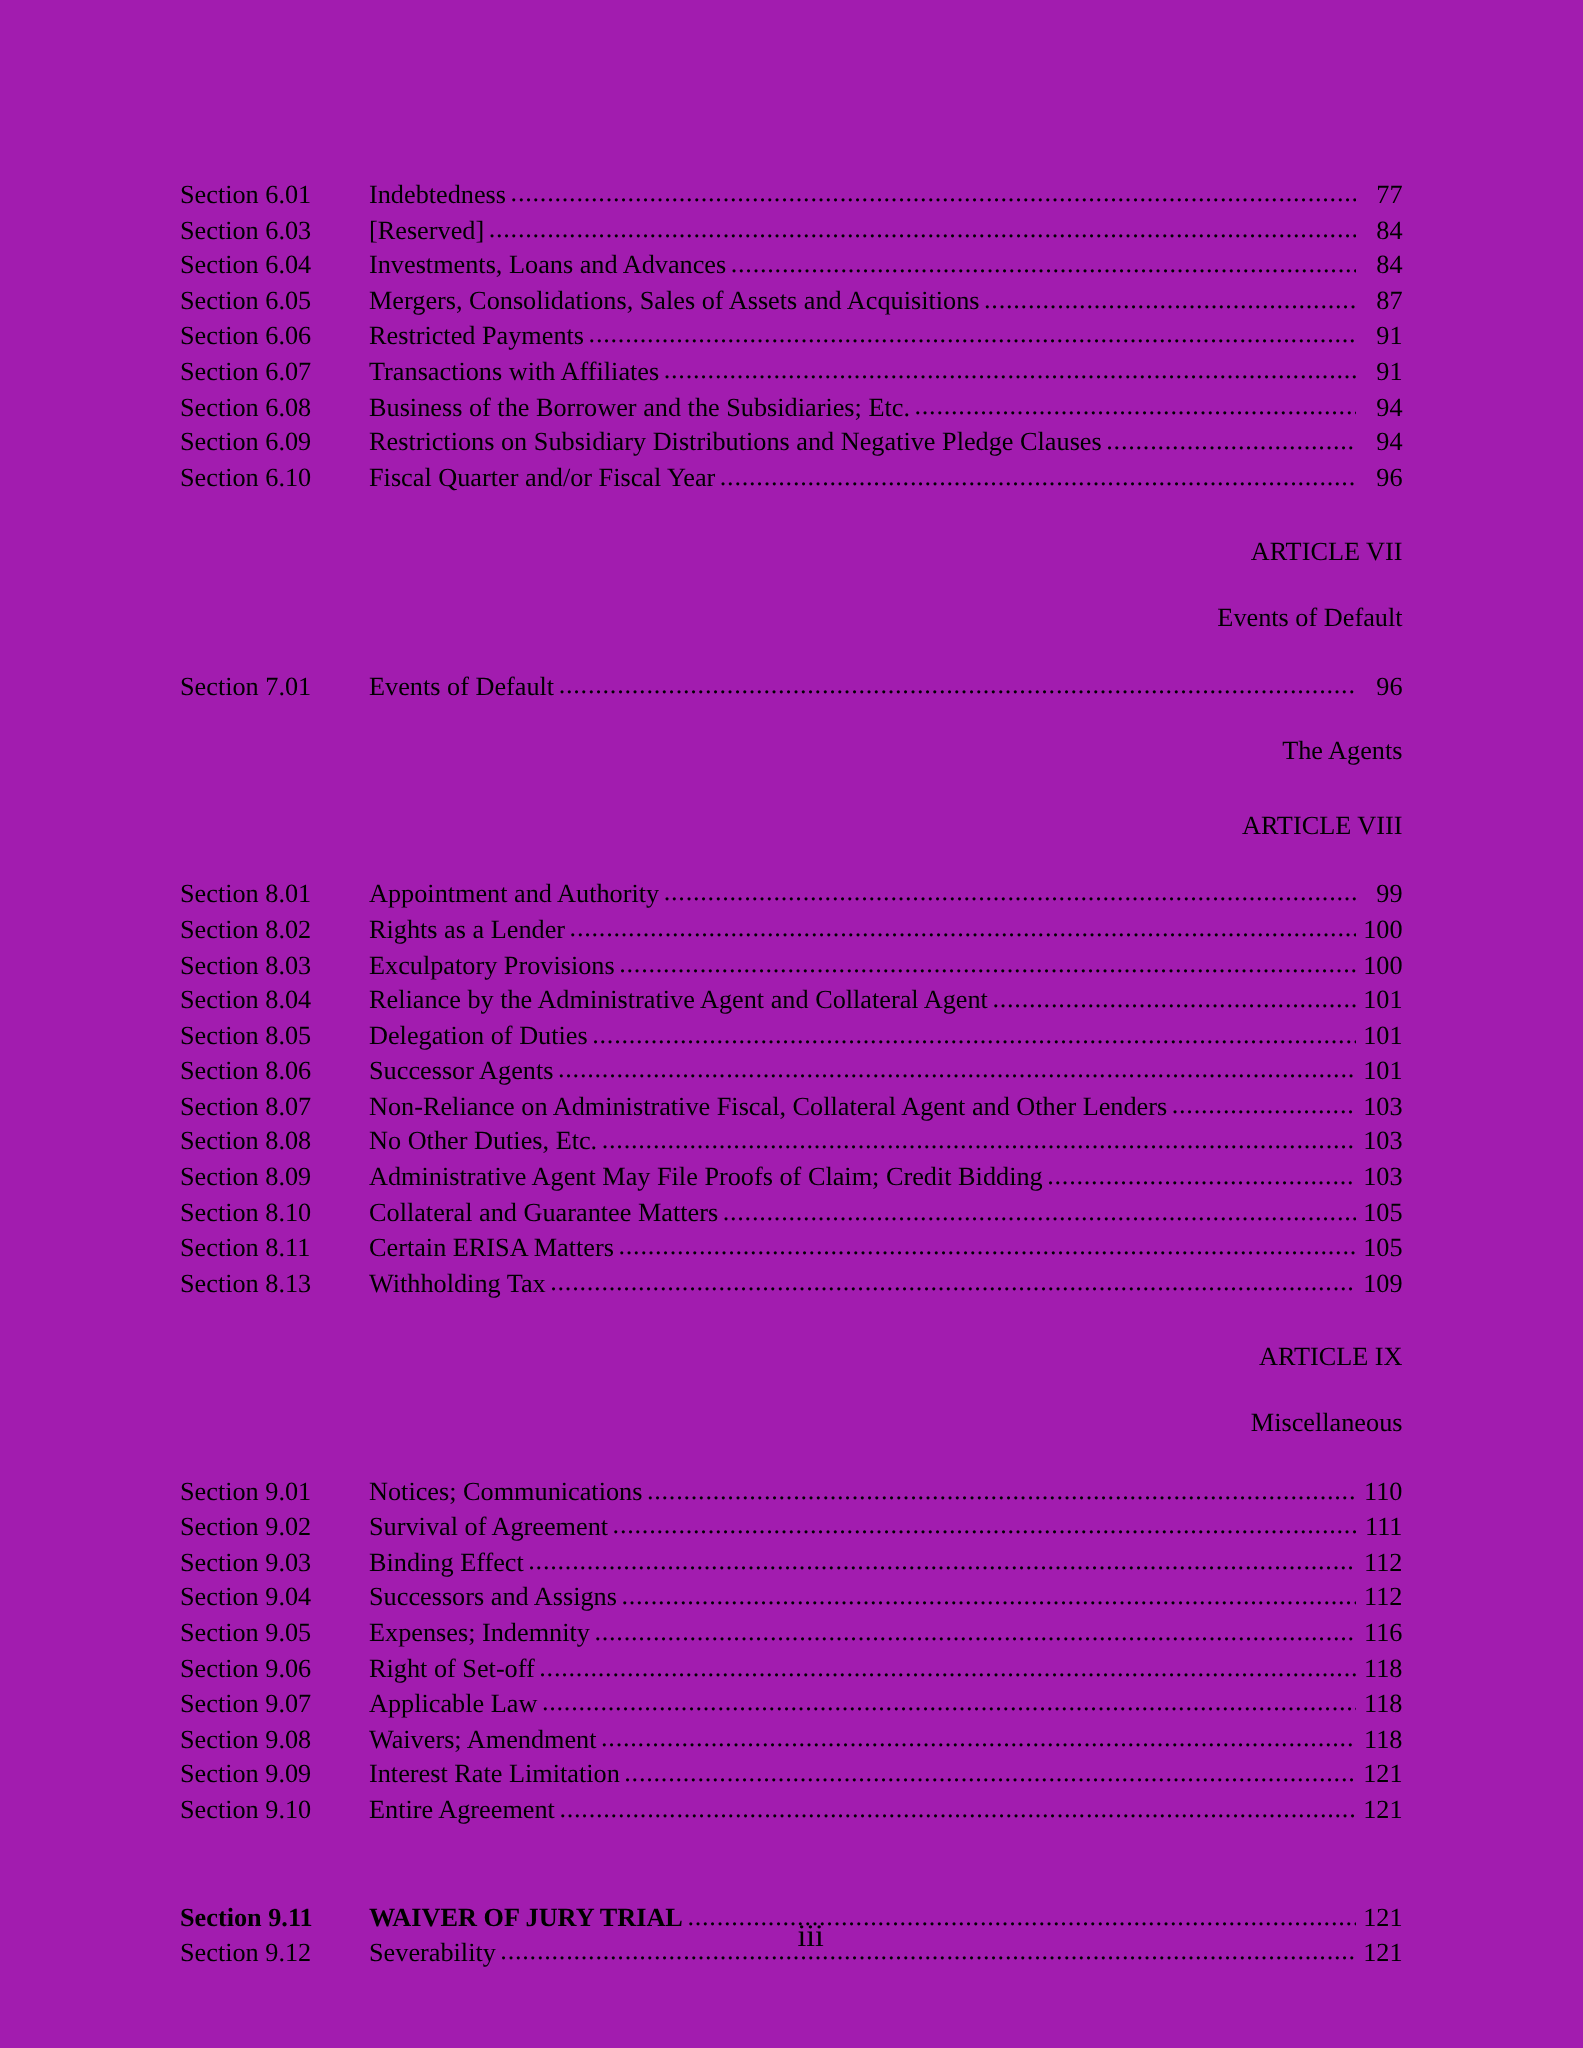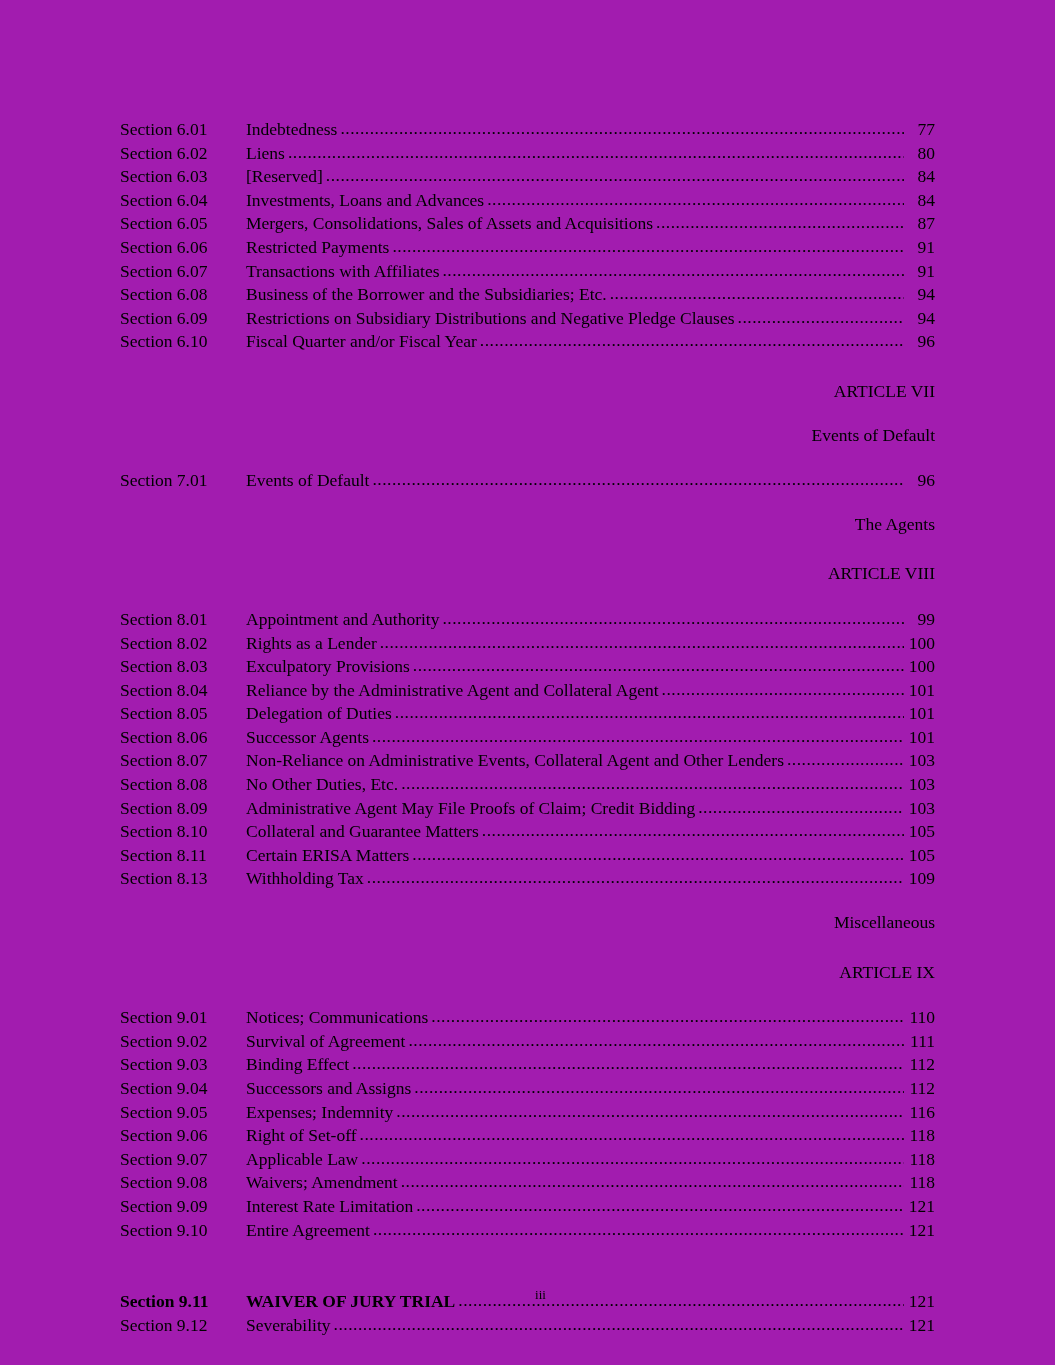--- a/index.html
+++ b/index.html
@@ -72,44 +72,38 @@
   }
   .gap-after-head {
     height: 22px;
   }
   .footer {
     position: absolute;
     left: 0;
     right: 0;
     bottom: 62px;
     text-align: center;
-    font-size: 13px;
+    font-size: 21px;
     font-family: "Liberation Serif", "DejaVu Serif", serif;
     padding-left: 26px;
   }
 </style>
 </head>
 <body>
 
 <div class="page">
   <div id="toc-root">
       <div class="toc-block">
         <div class="toc-row">
           <span class="sec">Section 6.01</span>
           <span class="title">Indebtedness</span>
           <span class="leader"></span>
           <span class="pg">77</span>
         </div>
         <div class="toc-row">
-          <span class="sec">Section 6.02</span>
-          <span class="title">Liens</span>
-          <span class="leader"></span>
-          <span class="pg">80</span>
-        </div>
-        <div class="toc-row">
           <span class="sec">Section 6.03</span>
           <span class="title">[Reserved]</span>
           <span class="leader"></span>
           <span class="pg">84</span>
         </div>
         <div class="toc-row">
           <span class="sec">Section 6.04</span>
           <span class="title">Investments, Loans and Advances</span>
           <span class="leader"></span>
           <span class="pg">84</span>
@@ -197,21 +191,21 @@
           <span class="pg">101</span>
         </div>
         <div class="toc-row">
           <span class="sec">Section 8.06</span>
           <span class="title">Successor Agents</span>
           <span class="leader"></span>
           <span class="pg">101</span>
         </div>
         <div class="toc-row">
           <span class="sec">Section 8.07</span>
-          <span class="title">Non-Reliance on Administrative Events, Collateral Agent and Other Lenders</span>
+          <span class="title">Non-Reliance on Administrative Fiscal, Collateral Agent and Other Lenders</span>
           <span class="leader"></span>
           <span class="pg">103</span>
         </div>
         <div class="toc-row">
           <span class="sec">Section 8.08</span>
           <span class="title">No Other Duties, Etc.</span>
           <span class="leader"></span>
           <span class="pg">103</span>
         </div>
         <div class="toc-row">
@@ -232,22 +226,22 @@
           <span class="leader"></span>
           <span class="pg">105</span>
         </div>
         <div class="toc-row">
           <span class="sec">Section 8.13</span>
           <span class="title">Withholding Tax</span>
           <span class="leader"></span>
           <span class="pg">109</span>
         </div>
       </div>
+      <div class="article-head article-title">ARTICLE IX</div>
       <div class="article-head article-sub">Miscellaneous</div>
-      <div class="article-head article-title">ARTICLE IX</div>
       <div class="gap-after-head"></div>
       <div class="toc-block">
         <div class="toc-row">
           <span class="sec">Section 9.01</span>
           <span class="title">Notices; Communications</span>
           <span class="leader"></span>
           <span class="pg">110</span>
         </div>
         <div class="toc-row">
           <span class="sec">Section 9.02</span>

